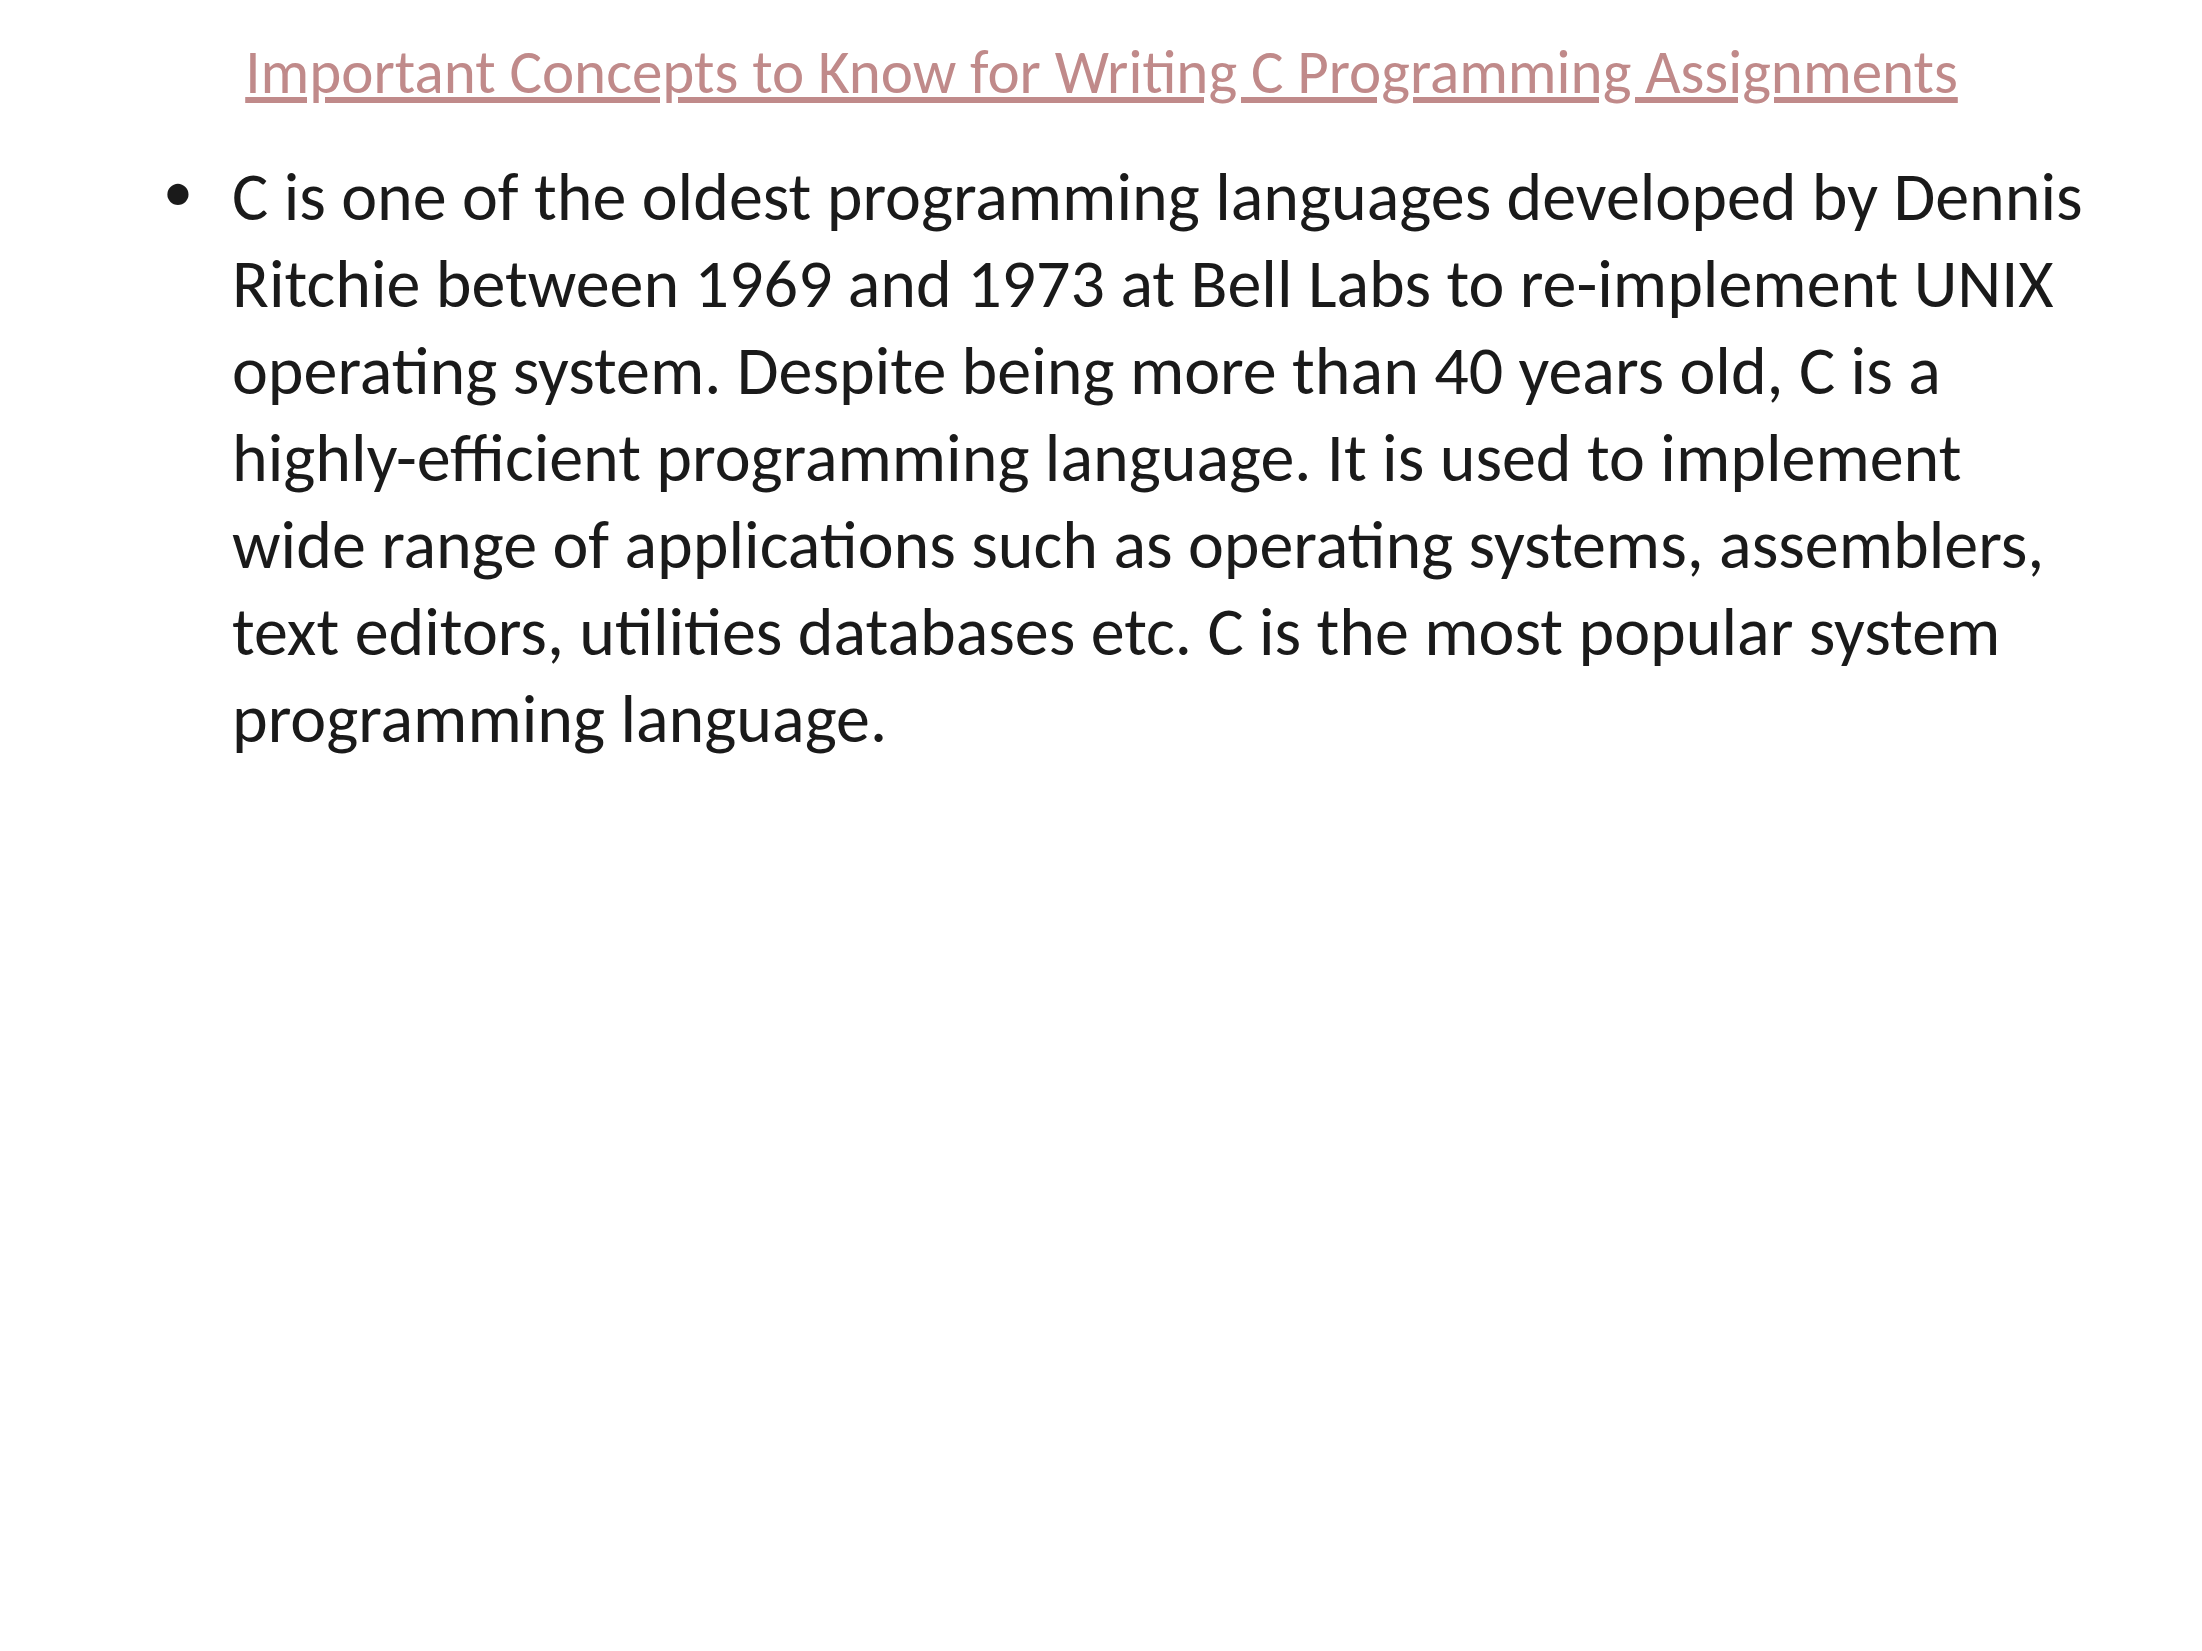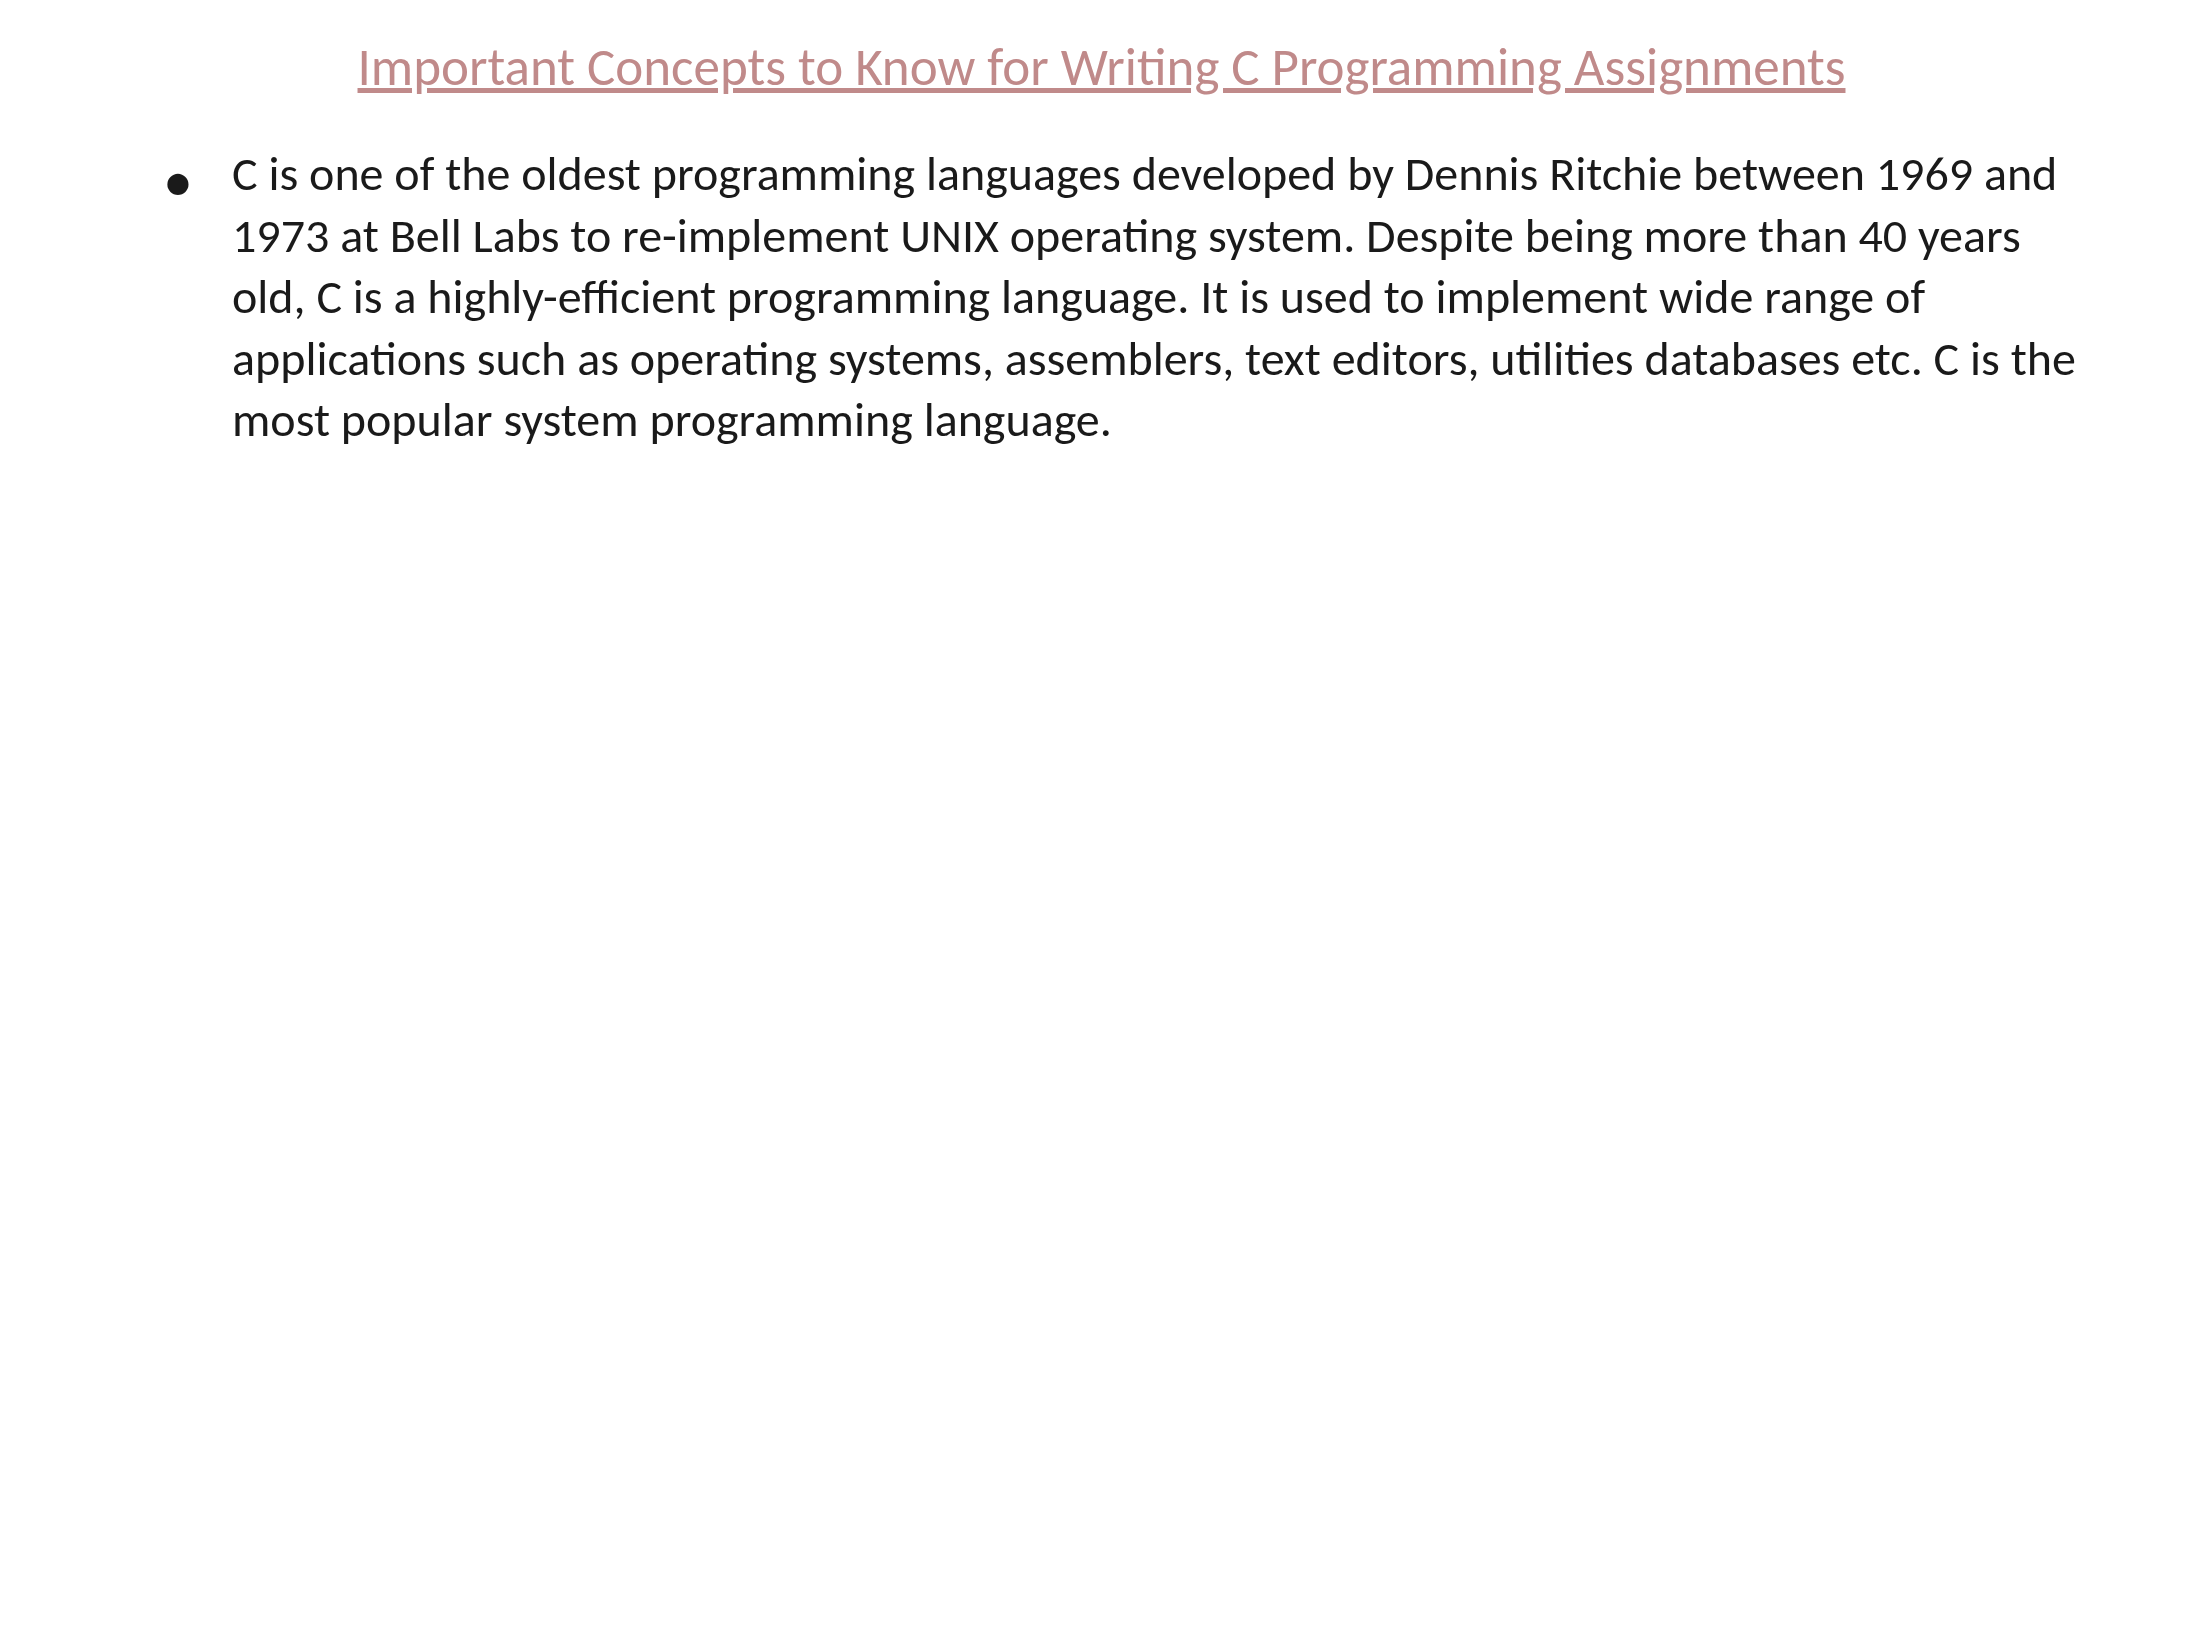--- a/index.html
+++ b/index.html
@@ -9,35 +9,35 @@
     }
     body {
       width: 2203px;
       height: 1652px;
       background-color: #ffffff;
       font-family: Calibri, "Segoe UI", Arial, sans-serif;
       padding: 34px 103px;
     }
     .title {
       color: #c08a8a;
-      font-size: 53px;
+      font-size: 61px;
       text-align: center;
       text-decoration: underline;
       line-height: 1.25;
       margin-bottom: 43px;
       font-weight: 400;
     }
     .content-list {
       list-style: none;
       padding-left: 60px;
     }
     .content-list li {
       position: relative;
       color: #1a1a1a;
-      font-size: 48px;
+      font-size: 68px;
       line-height: 1.28;
       padding-left: 69px;
     }
     .content-list li::before {
       content: "•";
       position: absolute;
       left: 0;
       top: 0;
       font-size: 60px;
       color: #1a1a1a;

